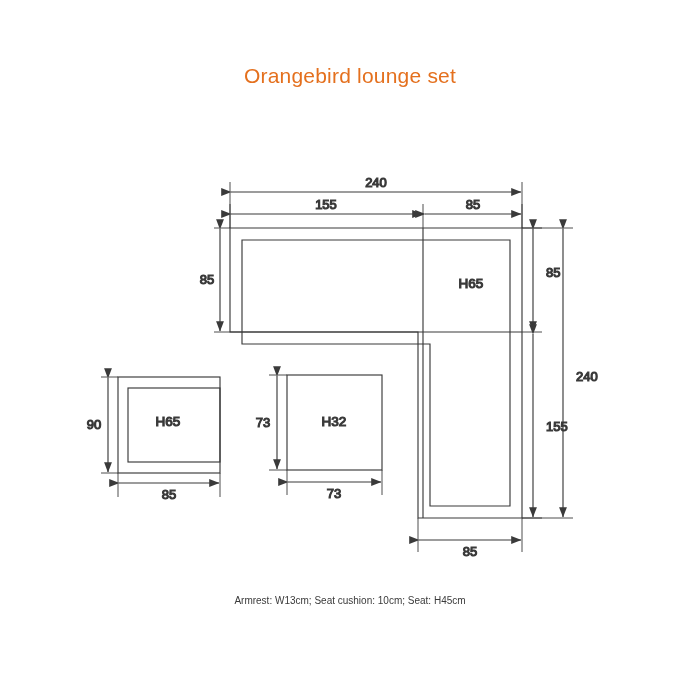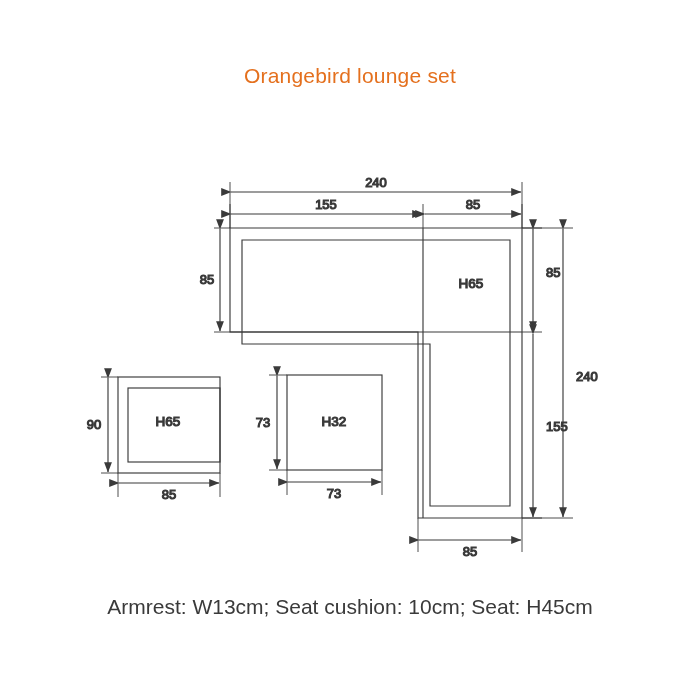--- a/index.html
+++ b/index.html
@@ -32,21 +32,21 @@
     color: #E4701E;
     letter-spacing: 0.2px;
     white-space: nowrap;
   }
   .caption {
     position: absolute;
     left: 0;
     top: 595px;
     width: 700px;
     text-align: center;
-    font-size: 21px;
+    font-size: 10px;
     color: #3a3a3a;
     white-space: nowrap;
   }
   svg.drawing {
     position: absolute;
     left: 0;
     top: 0;
     width: 700px;
     height: 700px;
   }

